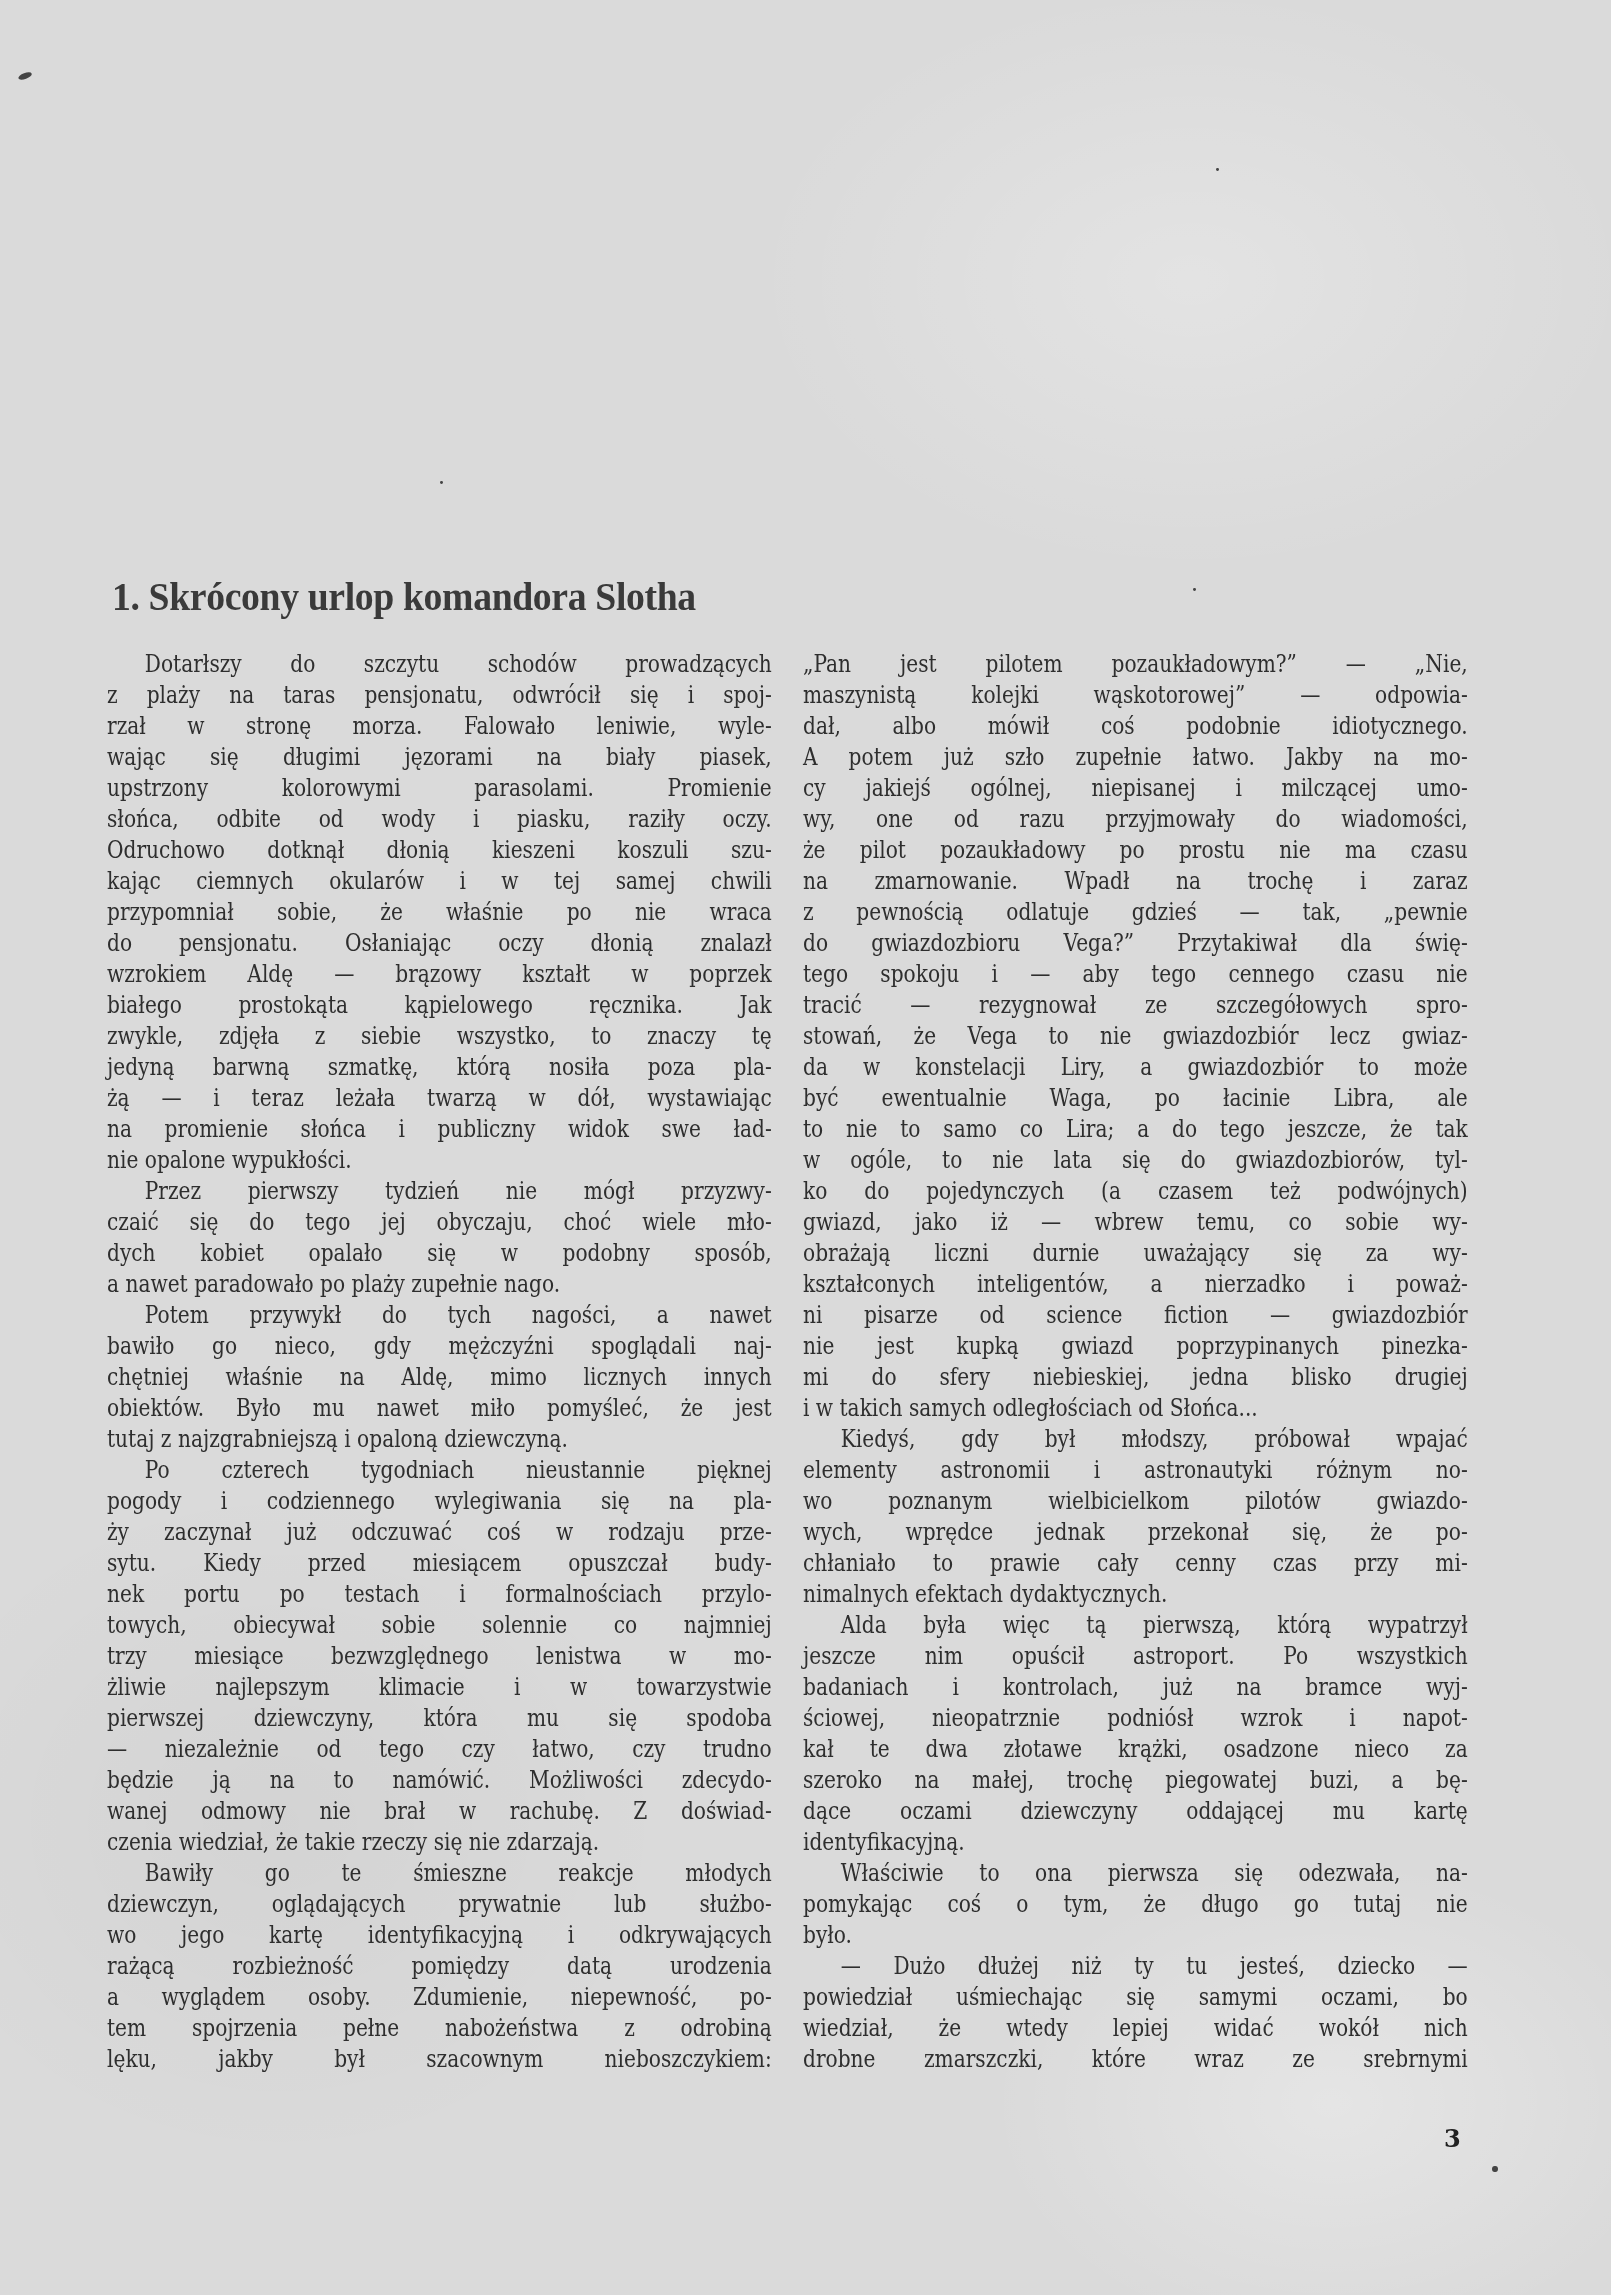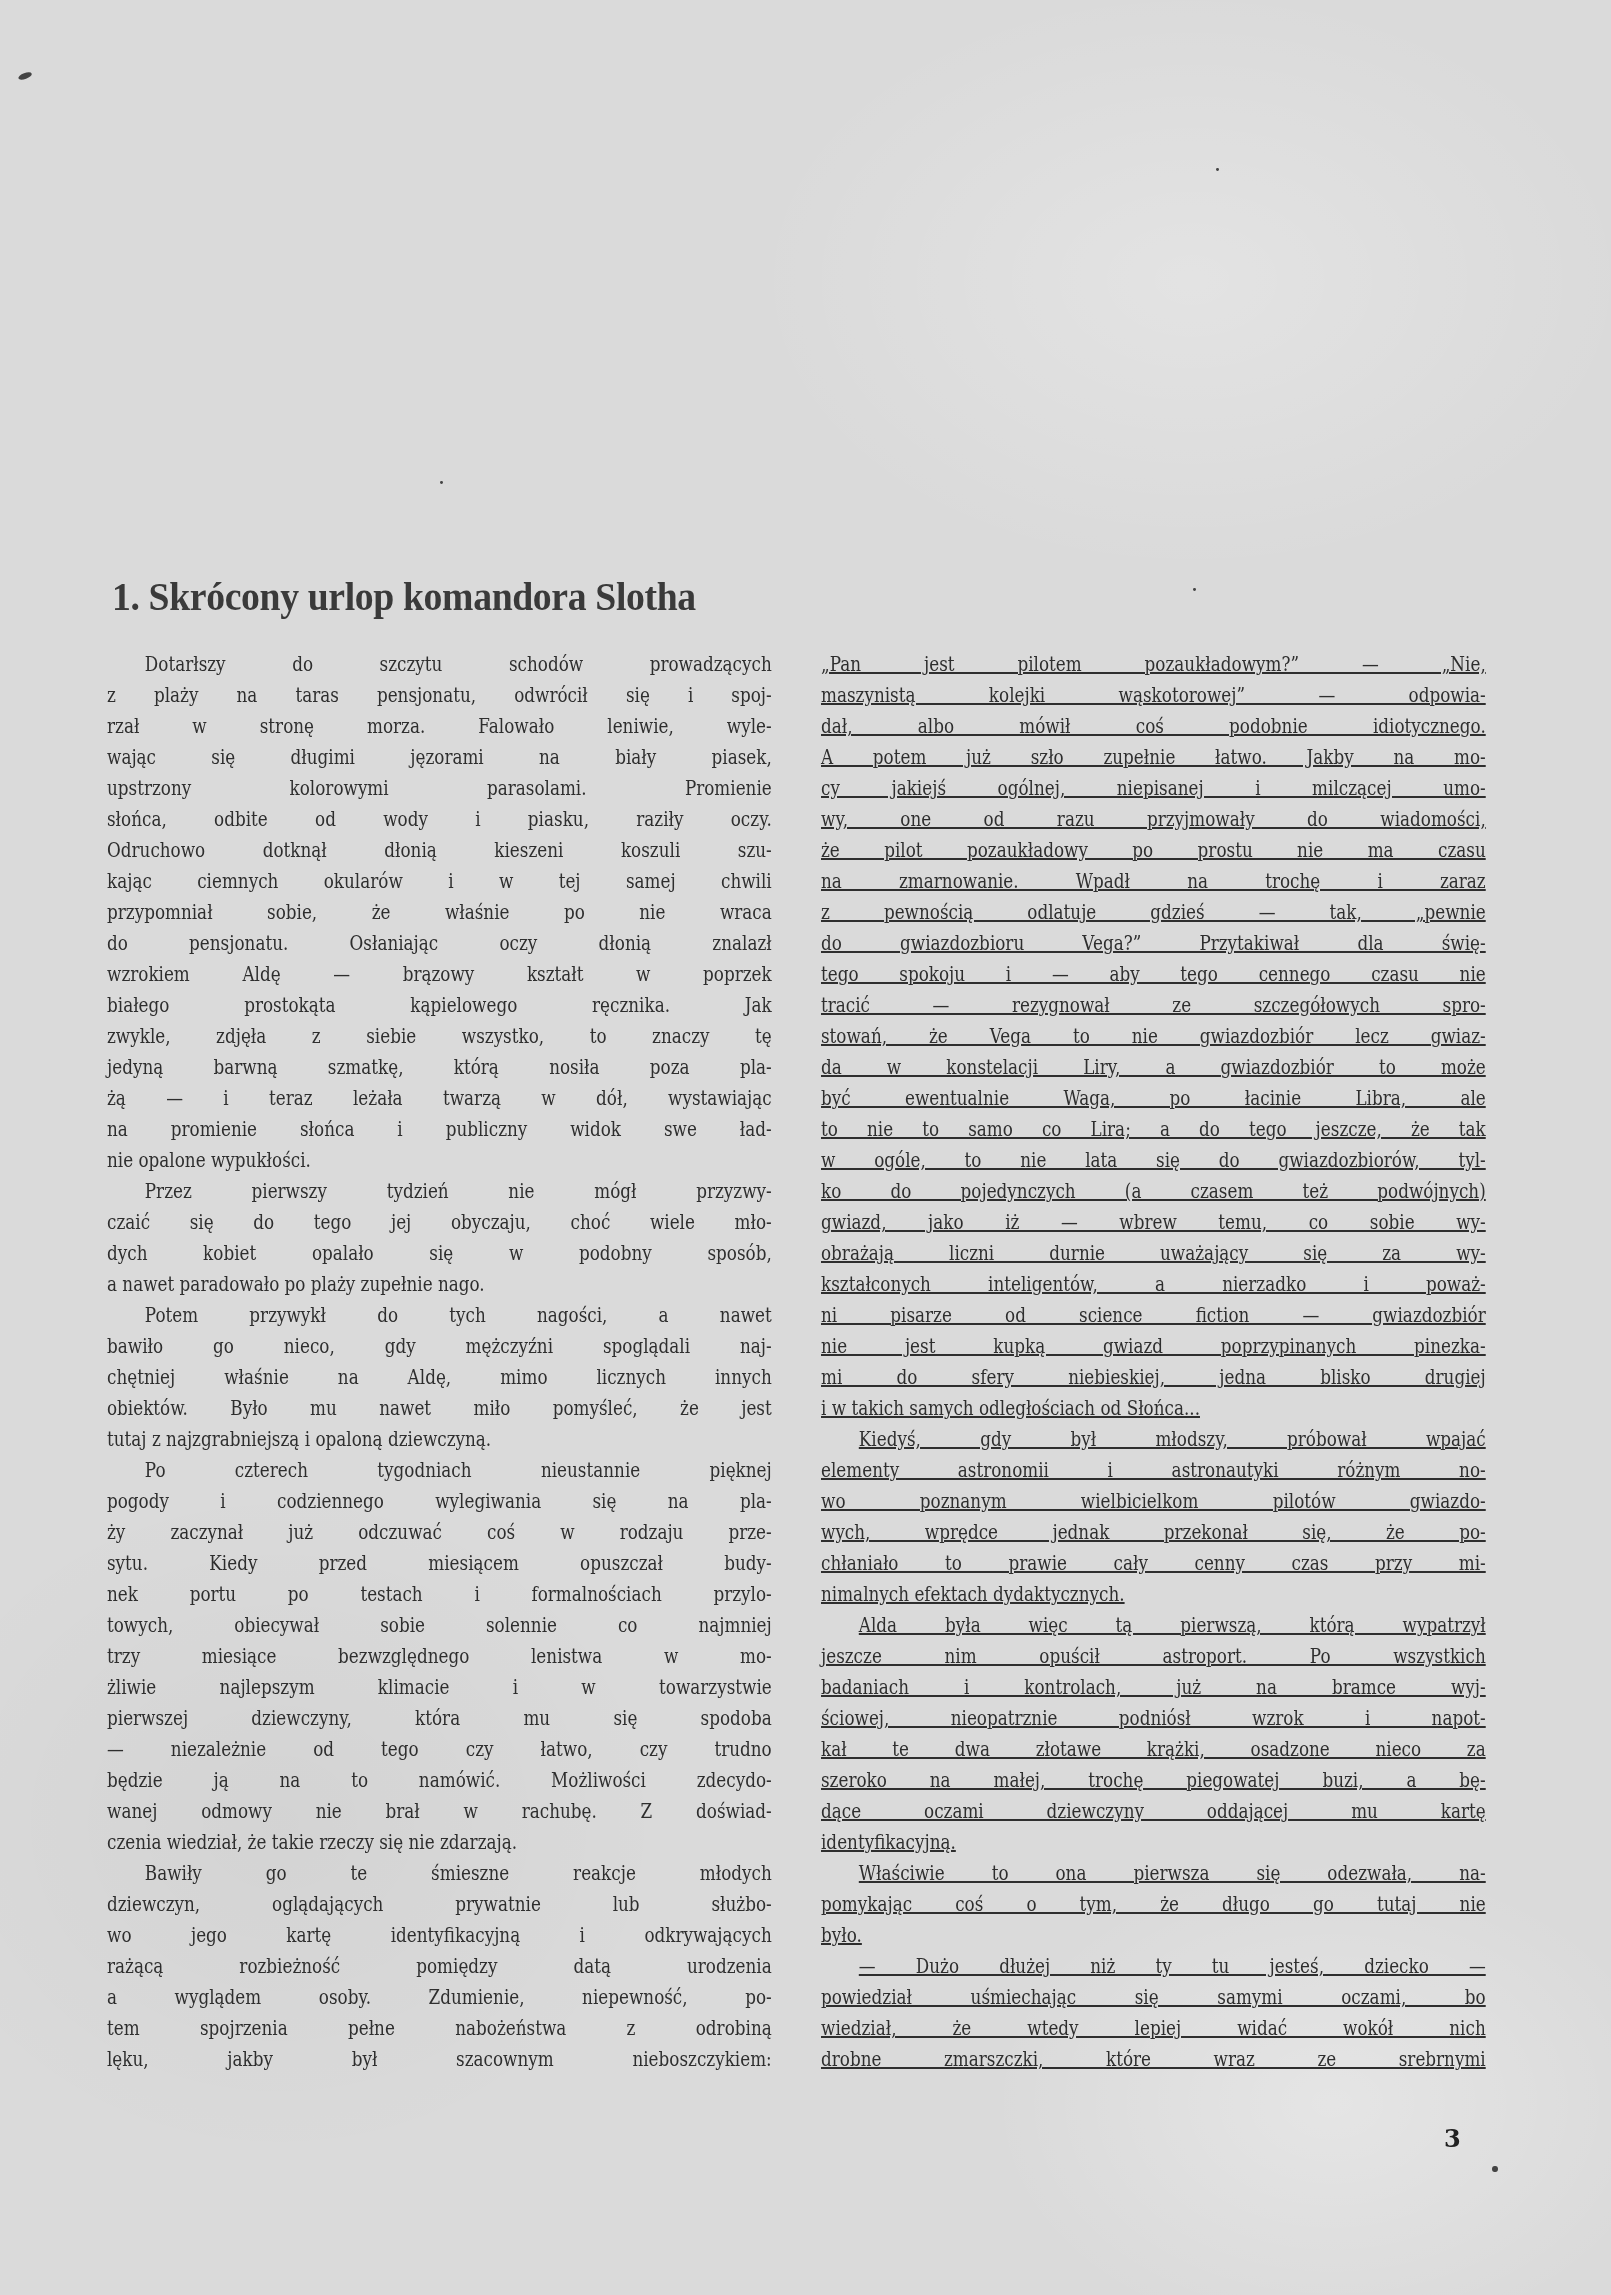--- a/index.html
+++ b/index.html
@@ -28,27 +28,27 @@
     font-size: 41px;
     letter-spacing: -0.4px;
     color: #3a3a3a;
     white-space: nowrap;
     transform: scaleX(0.92);
     transform-origin: left center;
   }
   .col {
     position: absolute;
     top: 649px;
-    font-size: 20px;
+    font-size: 24px;
     line-height: 31px;
     text-align: justify;
     hyphens: manual;
   }
   .col.left { left: 107px; width: 665px; }
-  .col.right { left: 821px; width: 665px; text-decoration: underline; }
+  .col.right { left: 803px; width: 665px; }
   .line {
     display: block;
     white-space: nowrap;
     text-align: justify;
     text-align-last: justify;
     transform: scaleX(0.84);
     transform-origin: left center;
     width: 119%;
   }
   .line.last { text-align-last: left; }

